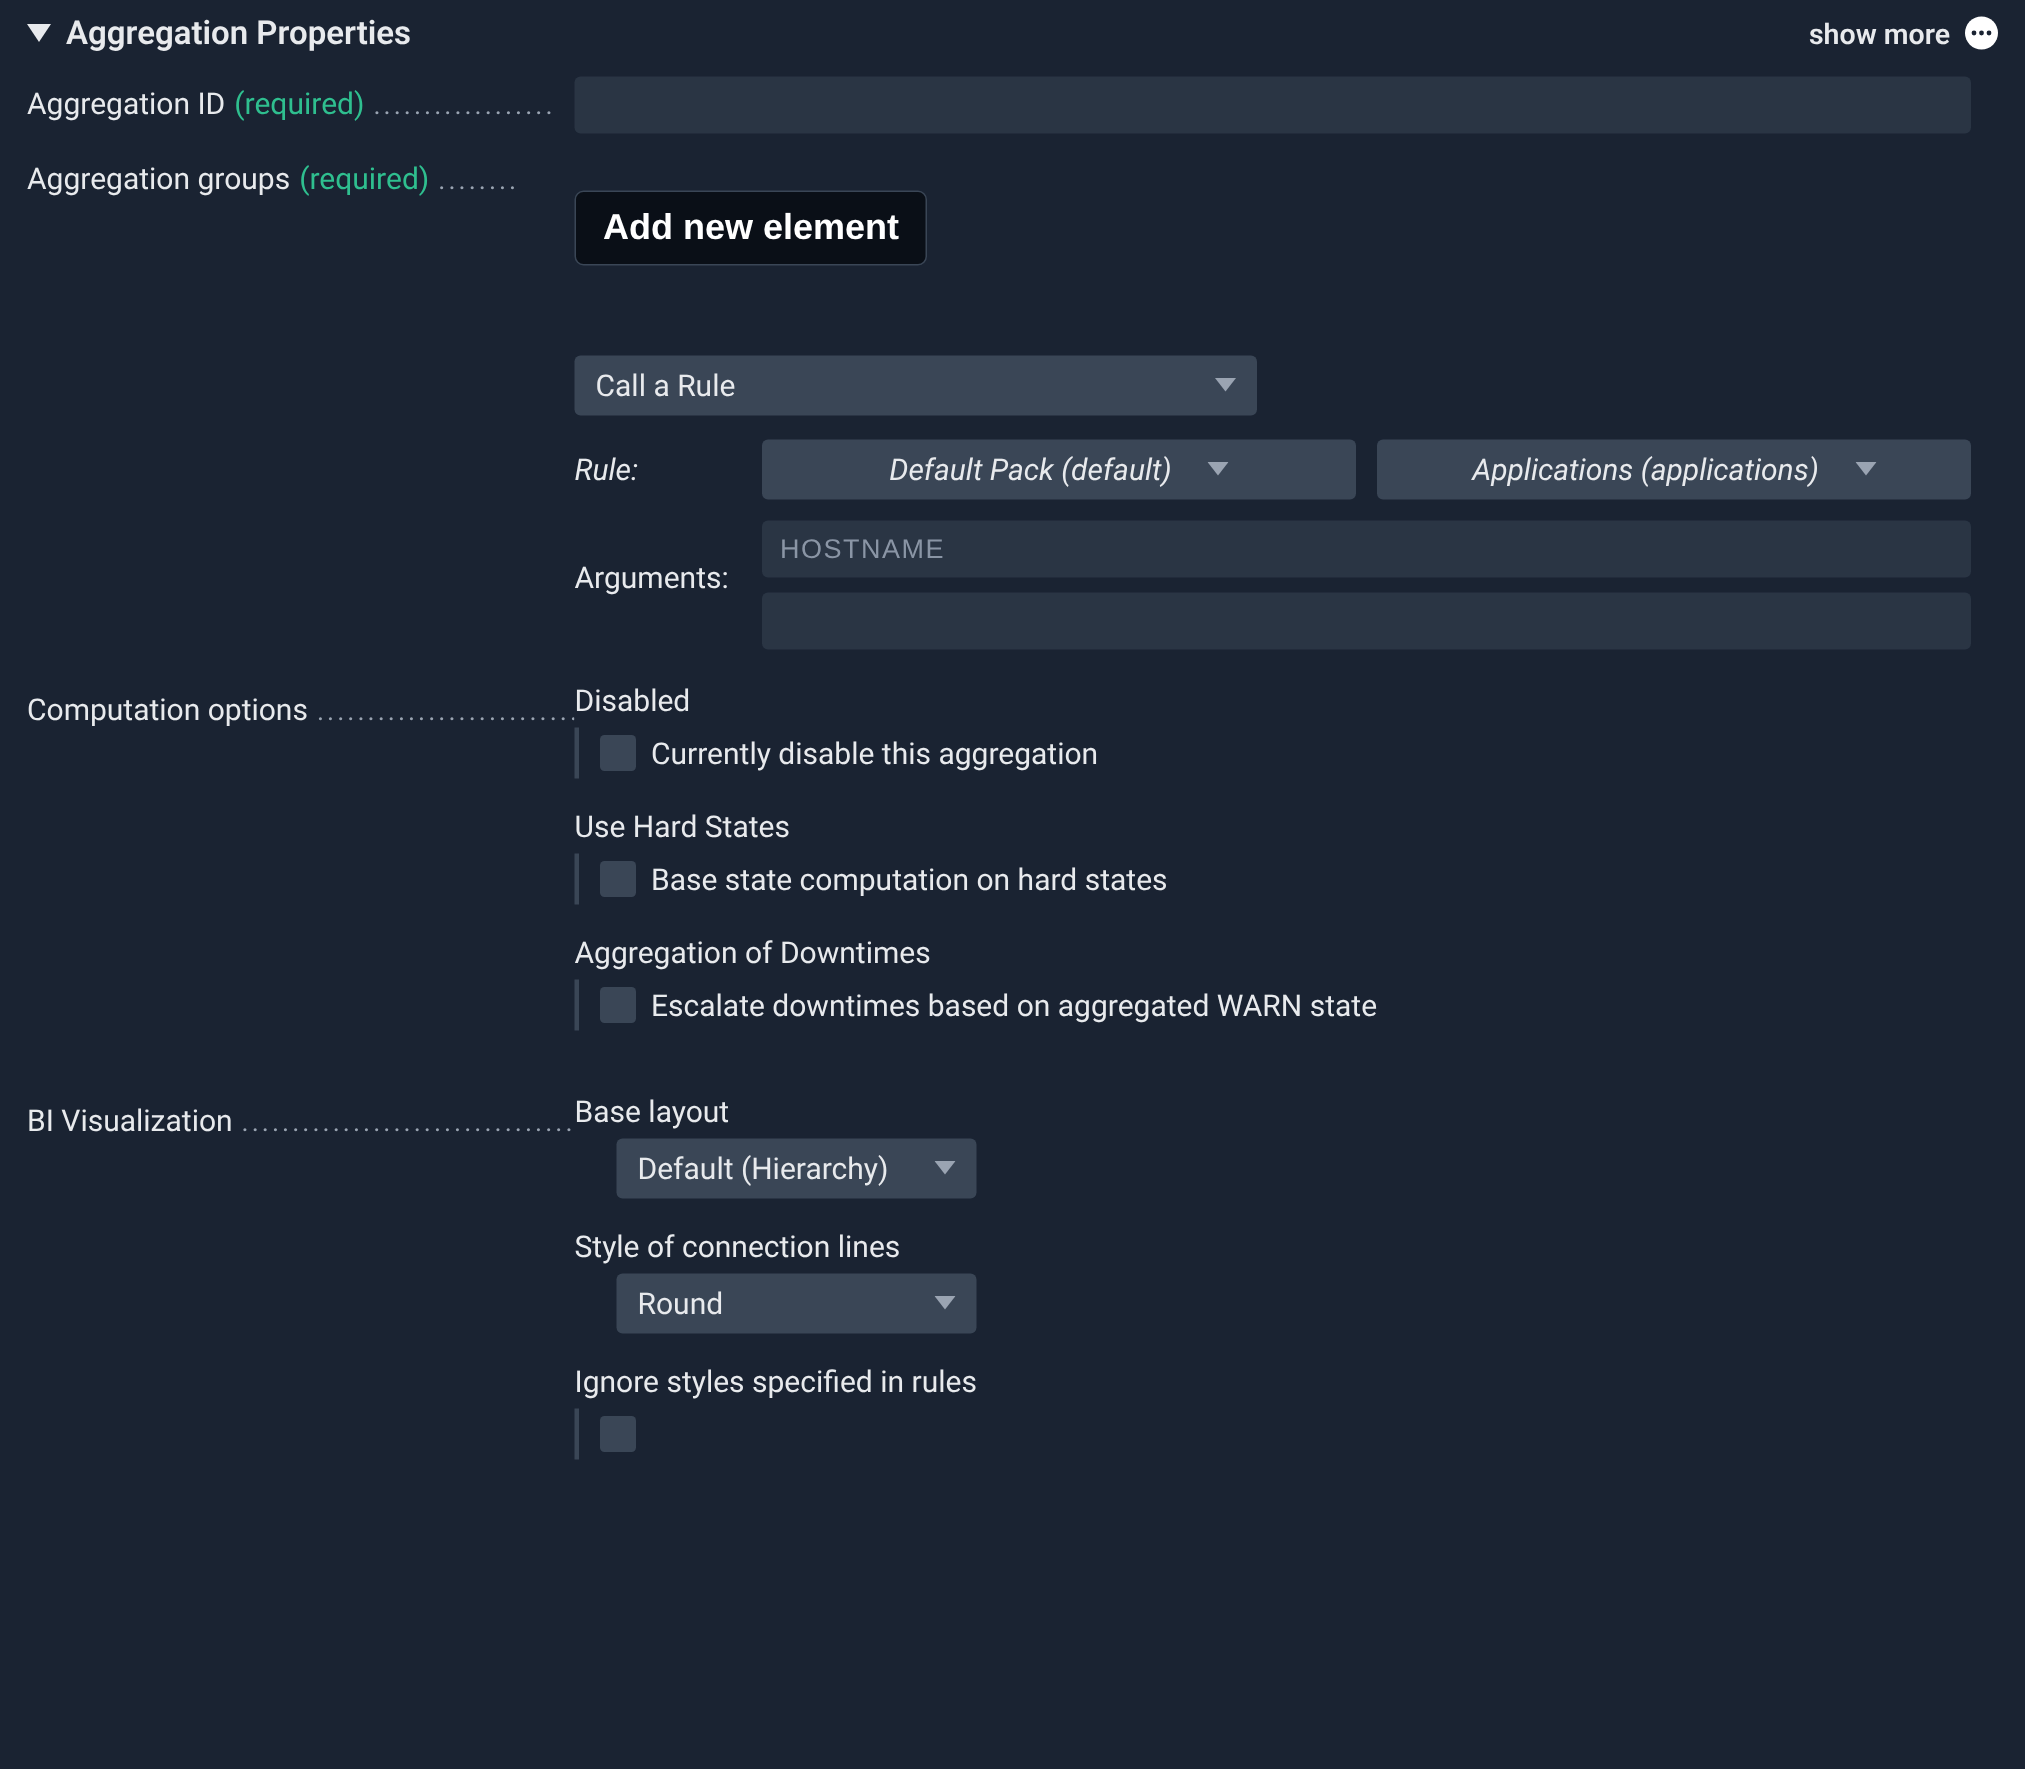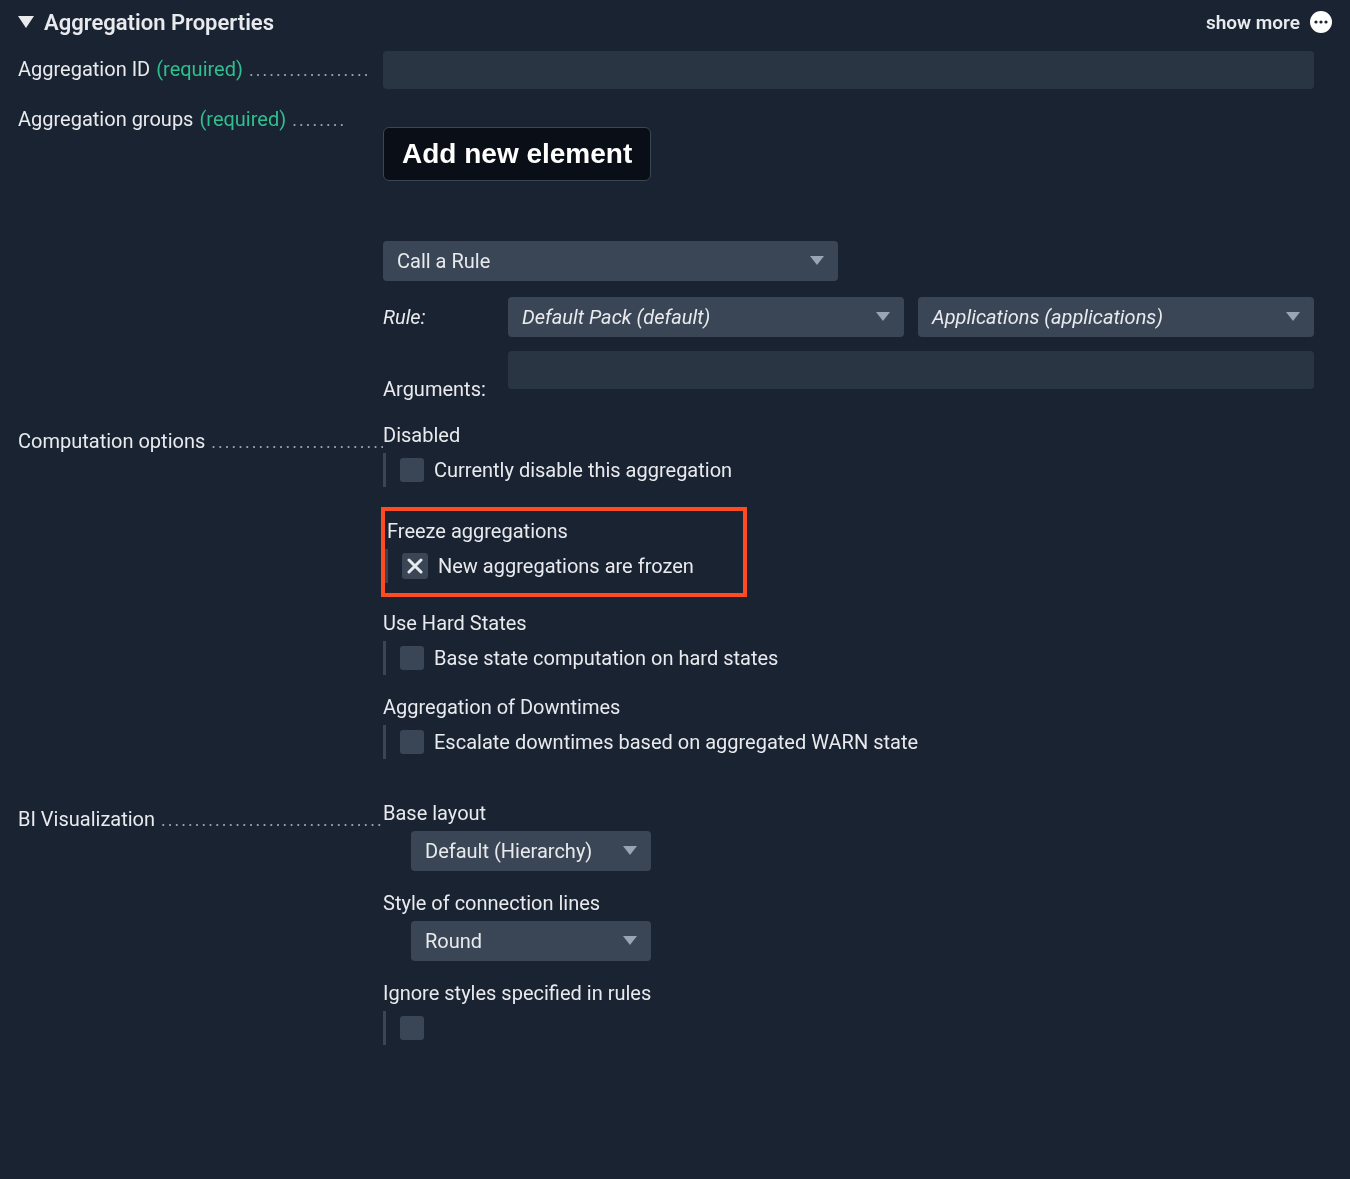--- a/index.html
+++ b/index.html
@@ -48,34 +48,34 @@
     font-size: 18px;
   }
   .field-col { flex: 1; min-width: 0; }
   .text-input {
     width: 100%; height: 38px; background: #2a3544; border: none;
     border-radius: 4px; color: #e8eaed; font-size: 18px; padding: 0 12px;
   }
   .text-input::placeholder { color: #8a95a5; letter-spacing: 1px; }
   .btn-black {
     background: #0a0f17; color: #fff; border: 1px solid #3a4656;
-    border-radius: 6px; padding: 10px 18px; font-size: 28px; font-weight: 600;
+    border-radius: 6px; padding: 10px 18px; font-size: 24px; font-weight: 600;
     cursor: pointer;
   }
   .select {
     background: #3a4656; border: none; border-radius: 4px;
     height: 40px; display: flex; align-items: center; justify-content: space-between;
     padding: 0 14px; color: #e8eaed; font-size: 20px; cursor: pointer; gap: 10px;
   }
   .select-caret { margin-left: 14px; }
   .select-caret svg, .collapse-icon svg { display:block; }
   .rule-line { display:flex; align-items:center; margin-top: 16px; font-style: italic; }
   .rule-label { width: 125px; font-size: 20px; }
   .rule-selects { display:flex; gap: 14px; flex:1; }
-  .rule-selects .select { flex:1; }
+  .rule-selects .select { flex:1;justify-content:center; }
   .args-line { display:flex; align-items:flex-start; margin-top: 14px; }
   .args-label { width: 125px; padding-top: 26px; font-size: 20px; }
   .args-inputs { flex:1; display:flex; flex-direction:column; gap:10px; }
   .section-block { margin-top: 22px; }
   .opt-group { margin-bottom: 20px; }
   .opt-title { font-size: 20px; margin-bottom: 6px; }
   .opt-sub {
     display:flex; align-items:center; gap: 10px;
     padding-left: 14px; border-left: 3px solid #3a4656; 
     height: 34px;
@@ -177,20 +177,21 @@
                   <polygon points="0,0 14,0 7,9" fill="#9aa4b2"></polygon>
                 </svg>
             </span>
           </div>
         </div>
       </div>
 
       <div class="args-line">
         <span class="args-label">Arguments:</span>
         <div class="args-inputs">
+          <input class="text-input" placeholder="HOSTNAME" style="">
           <input class="text-input" style="">
         </div>
       </div>
     </div>
   </div>
 
   <div class="row section-block">
     <div class="label-col">
       <span class="label-text">Computation options</span>
       <span class="dots">..................................</span>
@@ -198,33 +199,20 @@
     <div class="field-col">
 
       <div class="opt-group">
         <div class="opt-title">Disabled</div>
         <div class="opt-sub">
           <span class="checkbox-empty"></span>
           <span class="opt-sub-text">Currently disable this aggregation</span>
         </div>
       </div>
 
-      <div class="highlight-box">
-        <div class="opt-group" style="margin-bottom:0;">
-          <div class="opt-title">Freeze aggregations</div>
-          <div class="opt-sub">
-            <span class="checkbox-x">
-              <svg width="16" height="16" viewBox="0 0 16 16">
-                  <path d="M2 2 L14 14 M14 2 L2 14" stroke="#e8eaed" stroke-width="3" stroke-linecap="round"></path>
-                </svg>
-            </span>
-            <span class="opt-sub-text">New aggregations are frozen</span>
-          </div>
-        </div>
-      </div>
 
       <div class="opt-group" style="margin-top:14px;">
         <div class="opt-title">Use Hard States</div>
         <div class="opt-sub">
           <span class="checkbox-empty"></span>
           <span class="opt-sub-text">Base state computation on hard states</span>
         </div>
       </div>
 
       <div class="opt-group">

